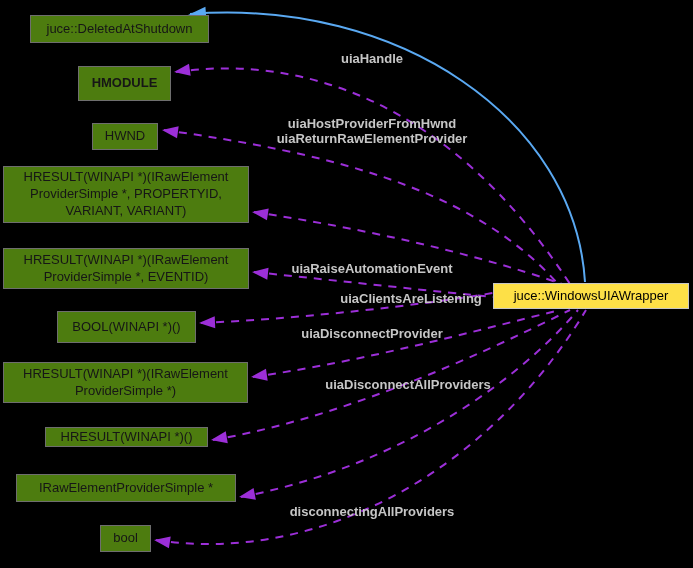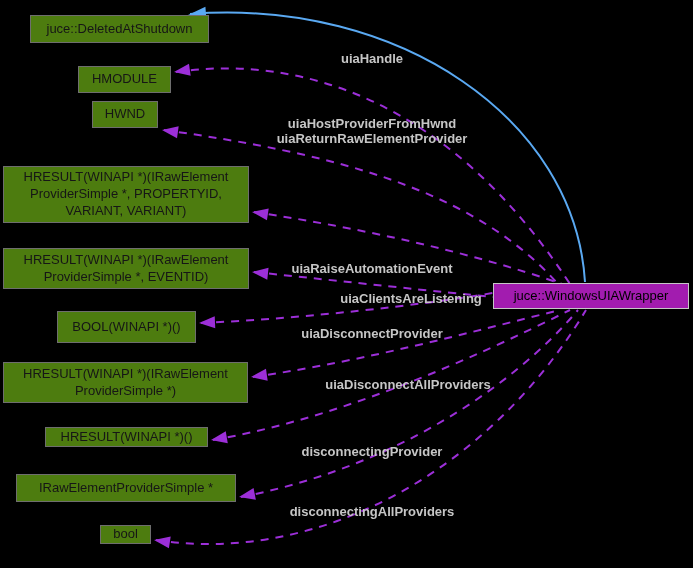--- a/index.html
+++ b/index.html
@@ -8,21 +8,21 @@
     font-family:"Liberation Sans","DejaVu Sans",sans-serif;
   }
   #edges{position:absolute;left:0;top:0;}
   .node{
     position:absolute;box-sizing:border-box;
     background:#4d7c0f;border:1.5px solid #6e6e6e;color:#161616;
     display:flex;align-items:center;justify-content:center;text-align:center;
     font-size:13px;line-height:1.3;white-space:pre-line;z-index:2;
   }
   .node.main{
-    background:#a21caf;border:1.5px solid #c6c6c6;color:#000;
+    background:#fde047;border:1.5px solid #c6c6c6;color:#000;
   }
   .edge-label{
     position:absolute;transform:translate(-50%,-50%);
     color:#c6c6c6;font-size:13px;font-weight:600;line-height:15px;
     text-align:center;white-space:pre-line;z-index:3;
   }
 </style>
 </head>
 <body>
 
@@ -52,39 +52,38 @@
       <polygon points="0,0 16,-6 16,6" transform="translate(252,272) rotate(6)"></polygon>
       <polygon points="0,0 16,-6 16,6" transform="translate(199,323) rotate(-2.6)"></polygon>
       <polygon points="0,0 16,-6 16,6" transform="translate(251,377) rotate(-8.3)"></polygon>
       <polygon points="0,0 16,-6 16,6" transform="translate(211,440) rotate(-9.8)"></polygon>
       <polygon points="0,0 16,-6 16,6" transform="translate(239,497) rotate(-11)"></polygon>
       <polygon points="0,0 16,-6 16,6" transform="translate(154,540) rotate(8.7)"></polygon>
     </g>
   </svg>
 
   <div class="node" style="left:30px;top:15px;width:179px;height:28px;">juce::DeletedAtShutdown</div>
-  <div class="node" style="left:78px;top:66px;width:93px;height:27px;">HMODULE</div>
-  <div class="node" style="left:92px;top:101px;width:66px;height:27px;">HWND</div>
+  <div class="node" style="left:78px;top:66px;width:93px;height:35px;font-weight:bold;">HMODULE</div>
+  <div class="node" style="left:92px;top:123px;width:66px;height:27px;">HWND</div>
   <div class="node" style="left:3px;top:166px;width:246px;height:57px;">HRESULT(WINAPI *)(IRawElement
 ProviderSimple *, PROPERTYID,
 VARIANT, VARIANT)</div>
   <div class="node" style="left:3px;top:248px;width:246px;height:41px;">HRESULT(WINAPI *)(IRawElement
 ProviderSimple *, EVENTID)</div>
   <div class="node" style="left:57px;top:311px;width:139px;height:32px;">BOOL(WINAPI *)()</div>
   <div class="node" style="left:3px;top:362px;width:245px;height:41px;">HRESULT(WINAPI *)(IRawElement
 ProviderSimple *)</div>
   <div class="node" style="left:45px;top:427px;width:163px;height:20px;">HRESULT(WINAPI *)()</div>
   <div class="node" style="left:16px;top:474px;width:220px;height:28px;">IRawElementProviderSimple *</div>
-  <div class="node" style="left:100px;top:525px;width:51px;height:19px;">bool</div>
+  <div class="node" style="left:100px;top:525px;width:51px;height:27px;">bool</div>
 
   <div class="node main" style="left:493px;top:283px;width:196px;height:26px;">juce::WindowsUIAWrapper</div>
 
   <div class="edge-label" style="left:372px;top:58px;">uiaHandle</div>
   <div class="edge-label" style="left:372px;top:131px;">uiaHostProviderFromHwnd
 uiaReturnRawElementProvider</div>
   <div class="edge-label" style="left:372px;top:268px;">uiaRaiseAutomationEvent</div>
   <div class="edge-label" style="left:372px;top:298px;margin-left:39px;">uiaClientsAreListening</div>
   <div class="edge-label" style="left:372px;top:333px;">uiaDisconnectProvider</div>
   <div class="edge-label" style="left:372px;top:384px;margin-left:36px;">uiaDisconnectAllProviders</div>
-  <div class="edge-label" style="left:372px;top:451px;">disconnectingProvider</div>
   <div class="edge-label" style="left:372px;top:511px;">disconnectingAllProviders</div>
 
 </div>
 
 </body></html>

